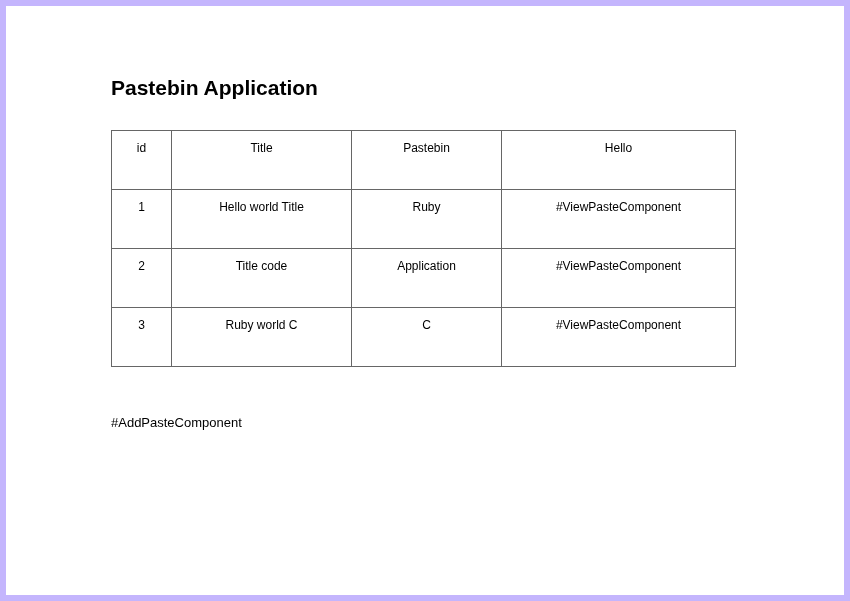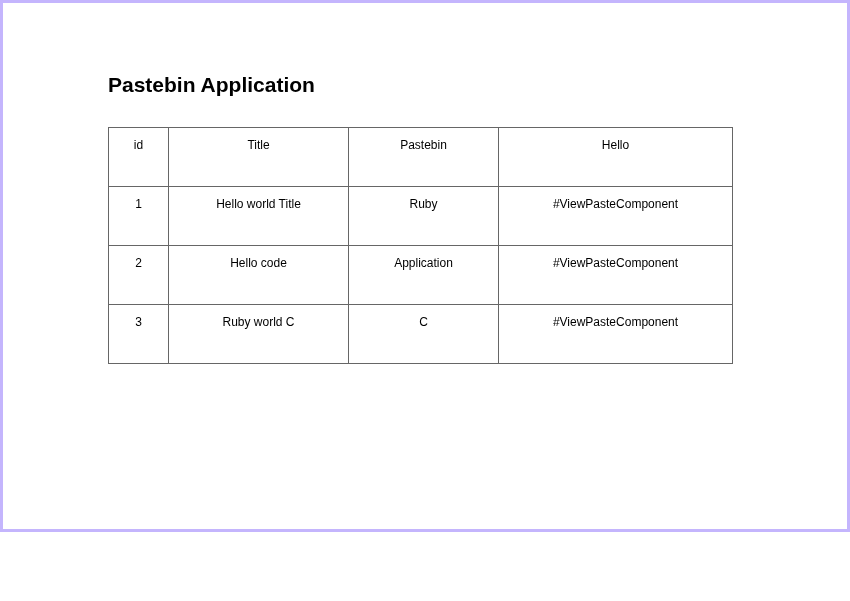--- a/index.html
+++ b/index.html
@@ -6,22 +6,22 @@
   html, body {
     margin: 0;
     padding: 0;
     width: 850px;
     height: 601px;
     background: #fff;
     font-family: Arial, Helvetica, sans-serif;
   }
   .frame {
     width: 850px;
-    height: 532px;
-    border: 3px solid #c4b5fd;
+    height: 601px;
+    border: 6px solid #c4b5fd;
     padding: 70px 105px 32px 105px;
     position: relative;
   }
   .title {
     font-size: 21px;
     font-weight: bold;
     color: #000;
     margin-bottom: 30px;
   }
   table.paste-table {
@@ -76,26 +76,27 @@
     </thead>
     <tbody>
       <tr>
         <td>1</td>
         <td>Hello world Title</td>
         <td>Ruby</td>
         <td>#ViewPasteComponent</td>
       </tr>
       <tr>
         <td>2</td>
-        <td>Hello code</td>
+        <td>Title code</td>
         <td>Application</td>
         <td>#ViewPasteComponent</td>
       </tr>
       <tr>
         <td>3</td>
         <td>Ruby world C</td>
         <td>C</td>
         <td>#ViewPasteComponent</td>
       </tr>
     </tbody>
   </table>
 
+  <div class="add-component">#AddPasteComponent</div>
 </div>
 
 </body></html>

